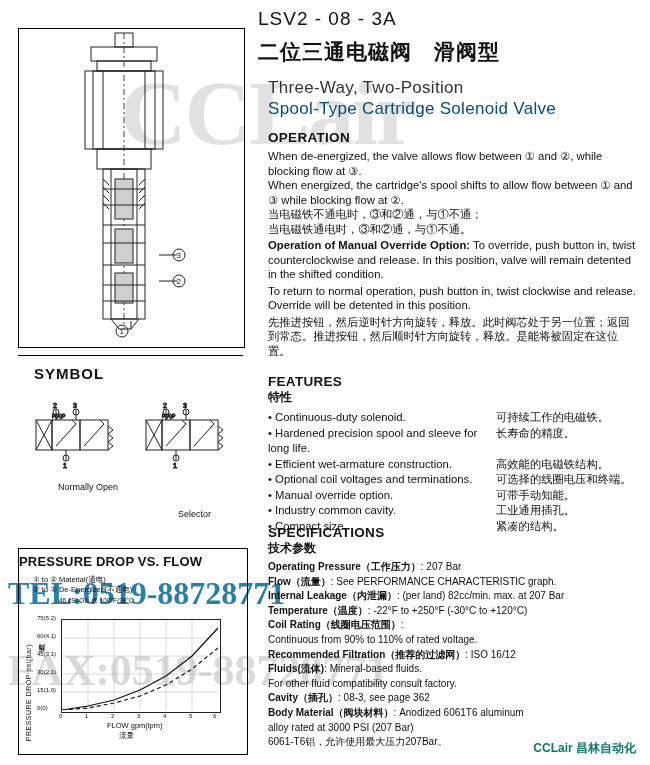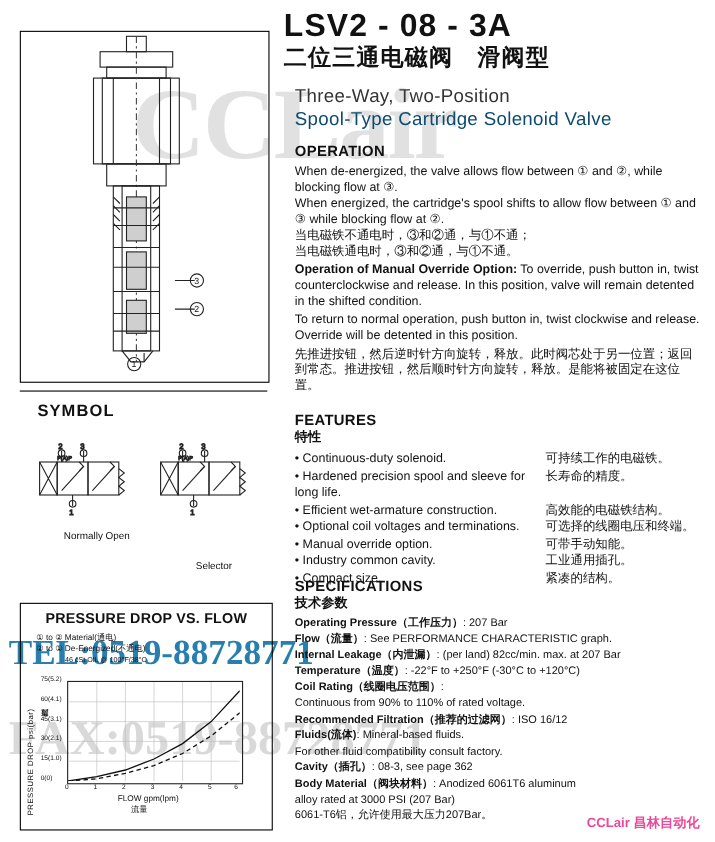--- a/index.html
+++ b/index.html
@@ -38,21 +38,21 @@
   .wm-fax{
     left:8px;top:645px;
     font-size:44px;font-weight:bold;
     color:#d3d3d3;opacity:.85;
     font-family:"Liberation Serif", serif;
   }
 
   
   .title-main{
     position:absolute;left:258px;top:8px;
-    font-size:29px;font-weight:bold;letter-spacing:1px;
+    font-size:19px;font-weight:normal;letter-spacing:1px;
   }
   .title-cn{
     position:absolute;left:258px;top:38px;
     font-size:21px;font-weight:bold;letter-spacing:1px;
   }
   .title-en1{
     position:absolute;left:268px;top:78px;
     font-size:17px;color:#333;letter-spacing:.3px;
   }
   .title-en2{
@@ -76,21 +76,21 @@
   .sym-cap{
     position:absolute;font-size:9px;color:#111;
   }
 
   
   .chart-box{
     position:absolute;left:18px;top:548px;width:228px;height:205px;
     border:1px solid #000;
   }
   .chart-title{
-    text-align:center;font-size:13px;font-weight:bold;margin-top:5px;letter-spacing:.2px;
+    text-align:left;font-size:13px;font-weight:bold;margin-top:5px;letter-spacing:.2px;
   }
   .chart-legend{
     margin:6px 0 0 14px;font-size:7.5px;line-height:10px;color:#111;
   }
   .chart-note{font-size:6.5px;margin-left:40px;margin-top:2px;color:#111;}
   .chart-plot{position:absolute;left:42px;top:70px;width:158px;height:92px;border:1px solid #222;}
   .yaxis-title{
     position:absolute;left:6px;top:95px;width:10px;font-size:7px;
     writing-mode:vertical-rl;transform:rotate(180deg);color:#111;letter-spacing:.5px;
   }
@@ -110,21 +110,21 @@
   .body-t{font-size:11.3px;line-height:14.5px;color:#111;}
   .b{font-weight:bold;}
 
   .feat-row{display:flex;font-size:11.3px;line-height:15.5px;}
   .feat-en{width:228px;}
   .feat-cn{width:140px;}
 
   .spec-line{font-size:10px;line-height:14.6px;}
 
   .footer{
-    position:absolute;right:14px;bottom:8px;font-size:12px;font-weight:bold;color:#ec4899;
+    position:absolute;right:14px;bottom:8px;font-size:12px;font-weight:bold;color:#0f766e;
   }
 </style>
 </head>
 <body>
 
 <div class="page">
 
   <div class="wm wm-cclair">CCLair</div>
   <div class="wm wm-tel">TEL:0519-88728771</div>
   <div class="wm wm-fax">FAX:0519-88728771</div>

